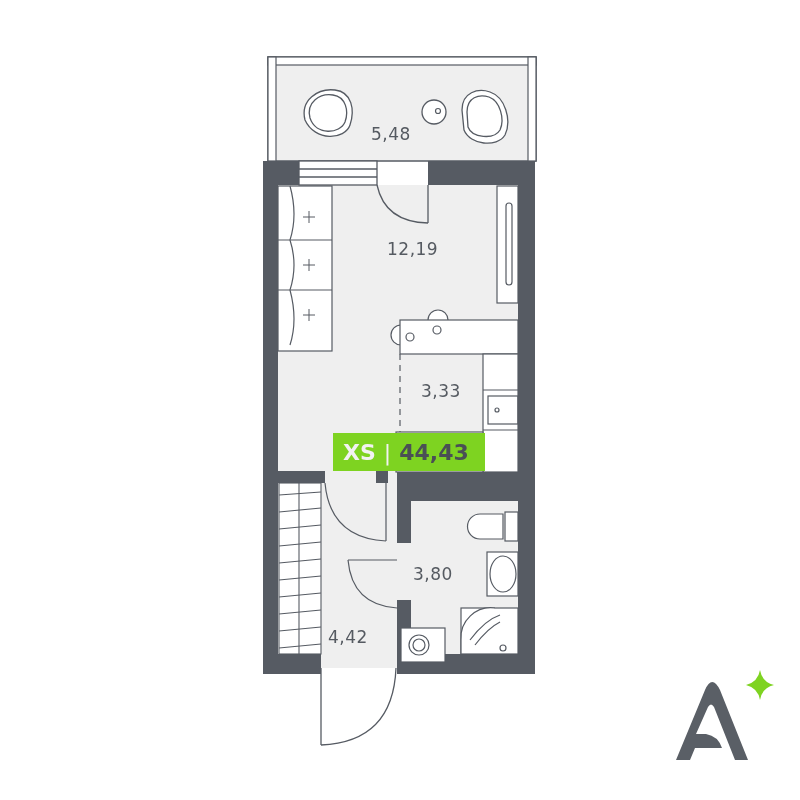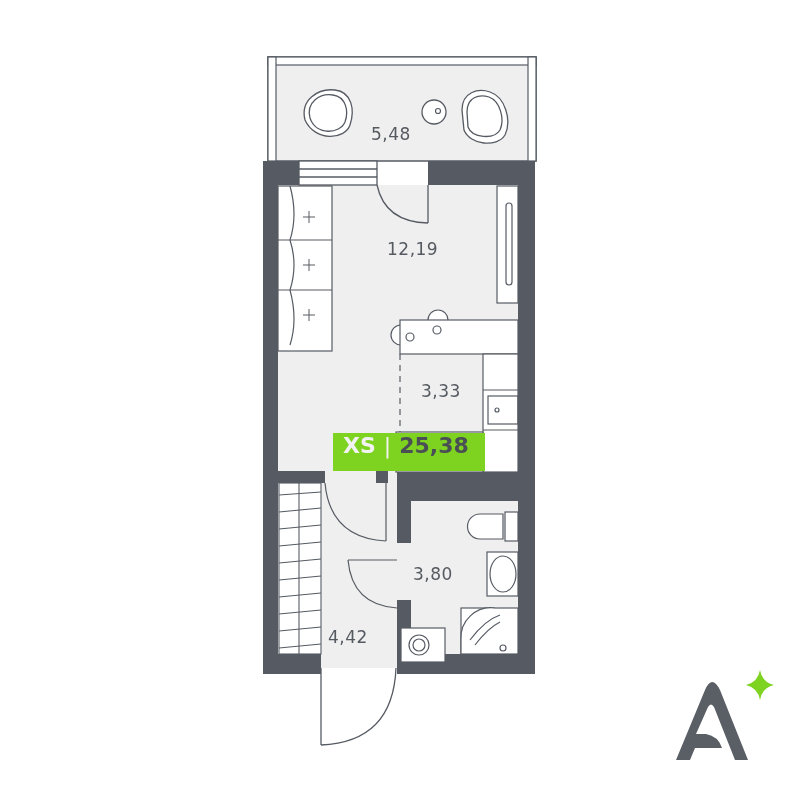--- a/index.html
+++ b/index.html
@@ -1,19 +1,19 @@
 <!DOCTYPE html>
 <html><head>
 <meta charset="utf-8">
 <style>
   html,body{margin:0;padding:0;background:#ffffff;}
   body{width:800px;height:800px;position:relative;overflow:hidden;font-family:"DejaVu Sans","Liberation Sans",sans-serif;}
   svg{position:absolute;left:0;top:0;}
   .area{font-family:"DejaVu Sans","Liberation Sans",sans-serif;font-size:17px;fill:#555a61;letter-spacing:0.5px;}
-  .badge{position:absolute;left:333px;top:433px;width:152px;height:38px;background:#7ed321;display:flex;align-items:flex-start;font-family:"DejaVu Sans","Liberation Sans",sans-serif;font-size:22px;font-weight:bold;}
+  .badge{position:absolute;left:333px;top:433px;width:152px;height:38px;background:#7ed321;display:flex;align-items:center;font-family:"DejaVu Sans","Liberation Sans",sans-serif;font-size:22px;font-weight:bold;}
   .badge .cls{color:#f2f2f2;margin-left:10px;}
   .badge .sep{color:#f2f2f2;margin:0 8px;font-weight:normal;}
   .badge .tot{color:#4a4f55;}
 </style>
 </head>
 <body>
 
 <svg width="800" height="800" viewBox="0 0 800 800" xmlns="http://www.w3.org/2000/svg">
 
   <g>
@@ -150,14 +150,14 @@
 
   <g>
     <path d="M676 760 L705 690 Q712 674 720 690 L748 760 L735 760 L714 707 Q711 702 708 707 L696 734 L706 734 Q718 736 722 748 L695 748 L690 760 Z" fill="#5a5f66"></path>
     <path d="M760 670 Q762 682 774 685 Q762 688 760 700 Q758 688 746 685 Q758 682 760 670Z" fill="#7ed321"></path>
   </g>
 </svg>
 
 <div class="badge">
   <span class="cls">XS</span>
   <span class="sep">|</span>
-  <span class="tot">25,38</span>
+  <span class="tot">44,43</span>
 </div>
 
 </body></html>

